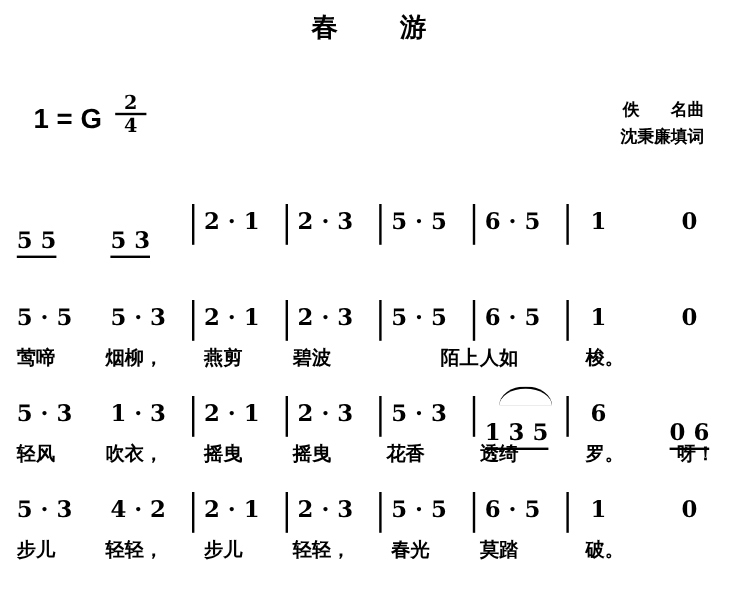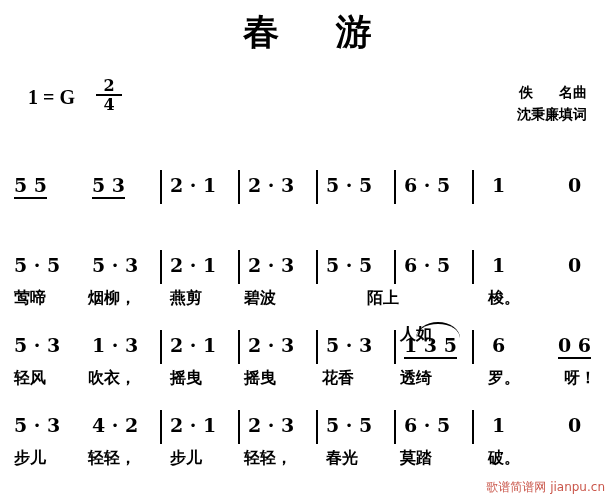--- a/index.html
+++ b/index.html
@@ -19,33 +19,33 @@
     position: relative;
     width: 615px;
     height: 500px;
   }
   .title {
     position: absolute;
     top: 8px;
     left: 0;
     width: 615px;
     text-align: center;
-    font-size: 36px;
+    font-size: 22px;
     font-weight: bold;
     letter-spacing: 22px;
     text-indent: 22px;
     font-family: "DejaVu Sans", sans-serif;
   }
   .key-sig {
     position: absolute;
     left: 28px;
     top: 86px;
-    font-size: 20px;
-    font-weight: bold;
-    font-family: Liberation Serif, serif;
+    font-size: 23px;
+    font-weight: bold;
+    font-family: Liberation Sans, sans-serif;
   }
   .meter {
     position: absolute;
     left: 96px;
     top: 78px;
     width: 26px;
     text-align: center;
     font-size: 16px;
     font-weight: bold;
     font-family: "DejaVu Serif", serif;
@@ -113,20 +113,21 @@
   .barline {
     position: absolute;
     top: -2px;
     width: 2px;
     height: 34px;
     background: #000;
   }
   .underline1 {
     border-bottom: 2px solid #000;
     padding-bottom: 1px;
+    margin-top: 16px;
   }
   .tie {
     position: absolute;
     width: 44px;
     height: 14px;
     border-top: 2px solid #000;
     border-radius: 50% / 100% 100% 0 0;
   }
   .watermark {
     position: absolute;
@@ -190,21 +191,21 @@
           <div class="cell" style="left: 396px; top: 2px;">6 · 5</div>
           <div class="cell" style="left: 484px; top: 2px;">1</div>
           <div class="cell" style="left: 560px; top: 2px;">0</div>
         </div>
         <div class="lyrics">
           <div class="lyr" style="left: 6px;">莺啼</div>
           <div class="lyr" style="left: 80px;">烟柳，</div>
           <div class="lyr" style="left: 162px;">燕剪</div>
           <div class="lyr" style="left: 236px;">碧波</div>
           <div class="lyr" style="left: 314px; padding-left: 45px;">陌上</div>
-          <div class="lyr" style="left: 392px; margin-top: 36px;">人如</div>
+          <div class="lyr" style="left: 392px;">人如</div>
           <div class="lyr" style="left: 480px;">梭。</div>
         </div>
       </div>
       <div class="row" style="top: 332px;">
         <div class="notes">
           <div class="barline" style="left: 152px;"></div>
           <div class="barline" style="left: 230px;"></div>
           <div class="barline" style="left: 308px;"></div>
           <div class="barline" style="left: 386px;"></div>
           <div class="barline" style="left: 464px;"></div>
@@ -250,14 +251,13 @@
           <div class="lyr" style="left: 80px;">轻轻，</div>
           <div class="lyr" style="left: 162px;">步儿</div>
           <div class="lyr" style="left: 236px;">轻轻，</div>
           <div class="lyr" style="left: 318px;">春光</div>
           <div class="lyr" style="left: 392px;">莫踏</div>
           <div class="lyr" style="left: 480px;">破。</div>
         </div>
       </div>
     </div>
 
-  <div class="watermark">歌谱简谱网 jianpu.cn</div>
 </div>
 
 </body></html>

